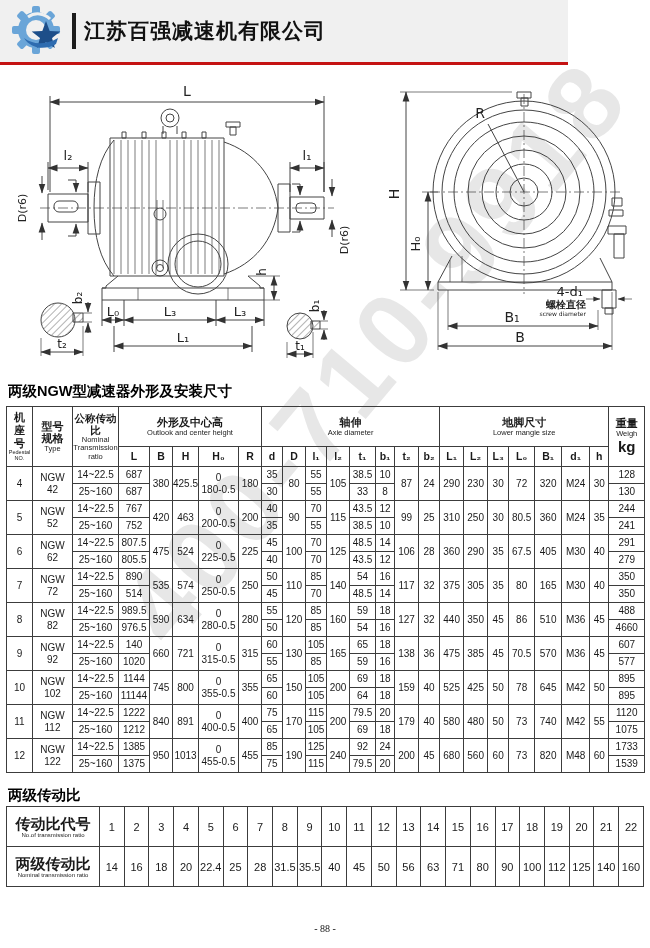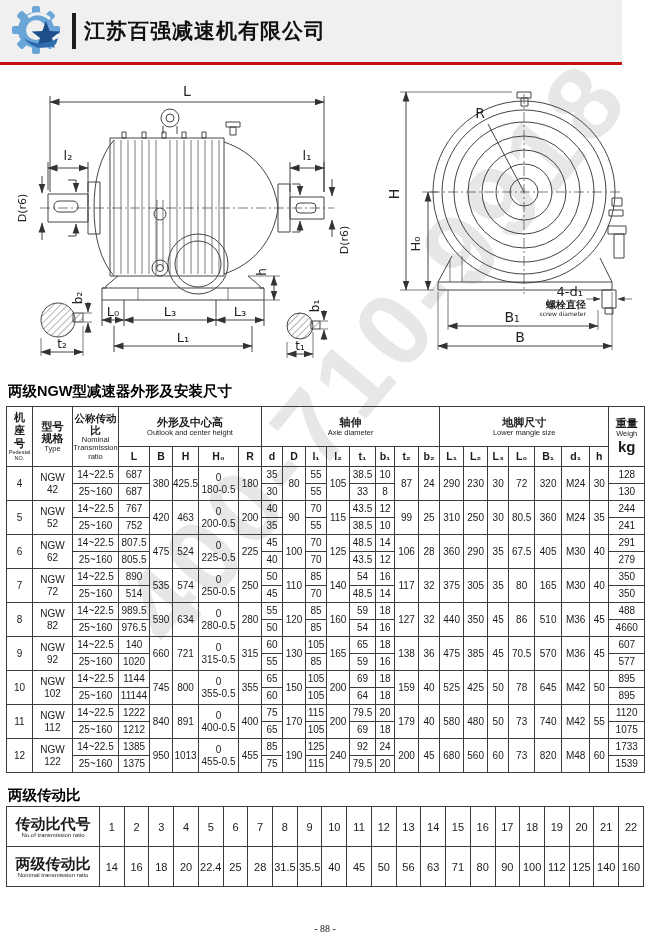--- a/index.html
+++ b/index.html
@@ -1,19 +1,19 @@
 <!DOCTYPE html>
 <html><head>
 <meta charset="utf-8">
 <style>
   html,body{margin:0;padding:0;background:#888;}
   .page{position:relative;width:650px;height:948px;background:#ffffff;margin:0 auto;
         font-family:"Liberation Sans","DejaVu Sans",sans-serif;color:#1a1a1a;overflow:hidden;}
   
-  .hdr{position:absolute;top:0;left:0;width:622px;height:62px;background:#f0f0f0;
+  .hdr{position:absolute;top:0;left:0;width:568px;height:62px;background:#f0f0f0;
        border-bottom:3px solid #c41212;display:flex;align-items:center;}
   .hdr .logo{margin-left:10px;}
   .hdr .bar{width:4px;height:36px;background:#1c1c1c;margin:0 8px 0 4px;}
   .company{font-size:21px;font-weight:bold;color:#111;letter-spacing:1px;}
   .hotline{position:absolute;right:10px;top:26px;font-size:19px;font-weight:bold;color:#e30505;letter-spacing:.5px;}
   
   .watermark{position:absolute;left:-45px;top:300px;width:840px;text-align:center;
              transform:rotate(-50deg);font-size:104px;font-weight:bold;line-height:1;
              color:rgba(176,176,176,0.30);letter-spacing:6px;white-space:nowrap;pointer-events:none;z-index:1;}
   

